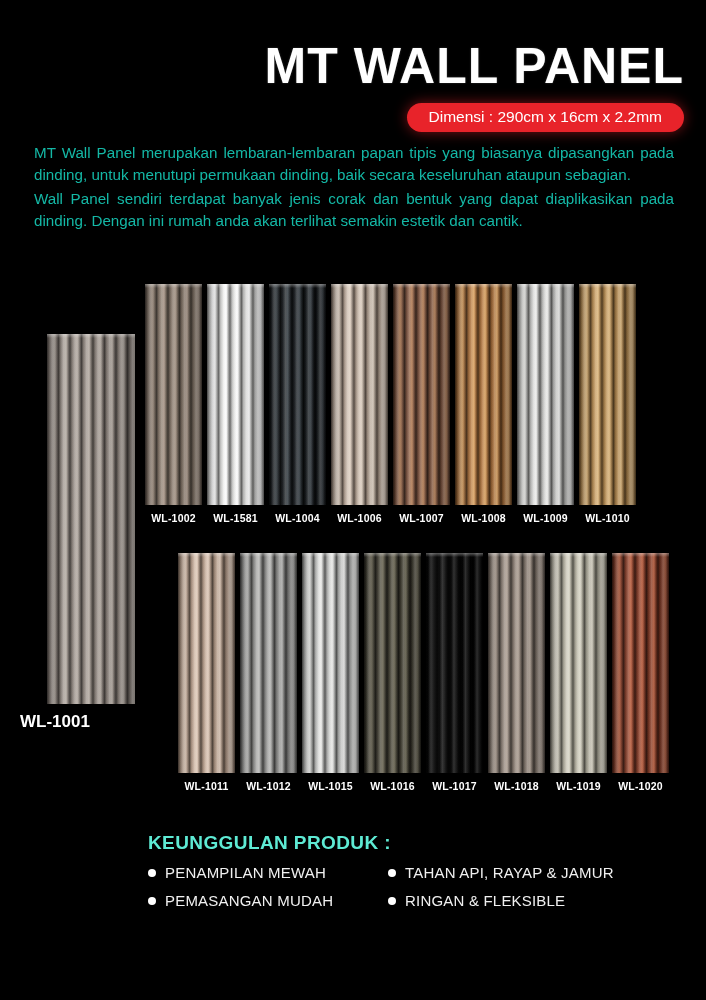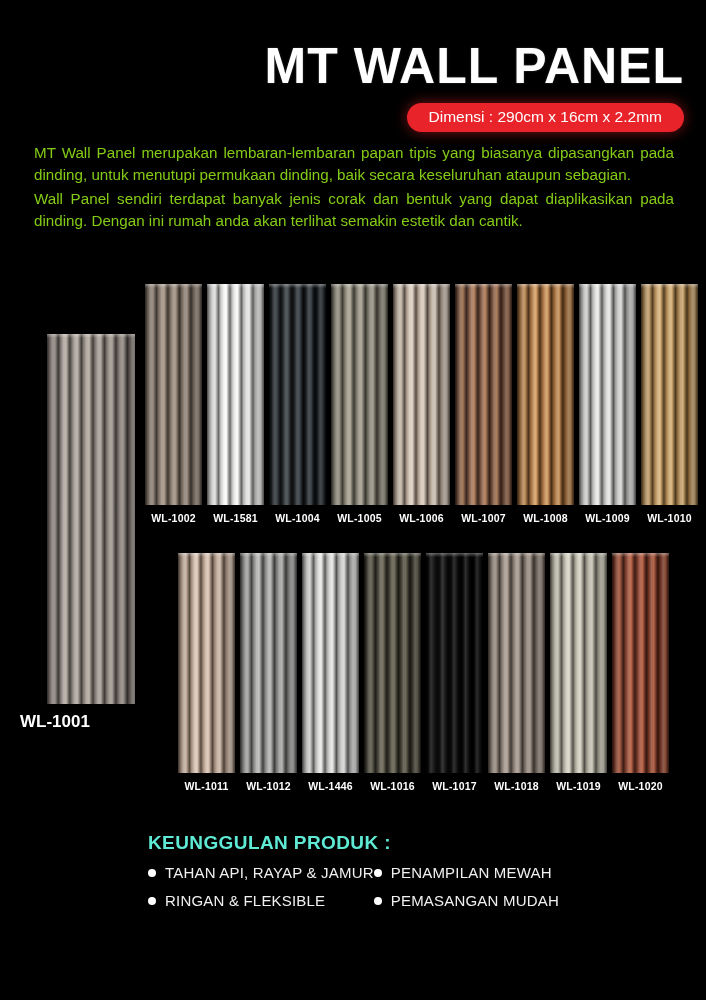--- a/index.html
+++ b/index.html
@@ -22,21 +22,21 @@
   .badge{
     background:#e8232a; color:#fff;
     font-size:15.5px; padding:5px 22px 6px;
     border-radius:999px; white-space:nowrap;
     box-shadow:0 0 14px rgba(232,35,42,.55);
   }
 
   
   .desc{ position:absolute; top:142px; left:34px; width:640px; }
   .desc p{
-    font-size:15.2px; line-height:1.45; color:#84cc16;
+    font-size:15.2px; line-height:1.45; color:#14b8a6;
     text-align:justify; text-justify:inter-word;
   }
   .desc p.p2{ margin-top:2px; }
 
   
   .panel{ position:relative; overflow:hidden; }
   .panel .flutes{
     position:absolute; inset:0;
     background-image:
       repeating-linear-gradient(90deg,
@@ -150,29 +150,20 @@
       <div class="cell">
         <div class="panel" style="background: repeating-linear-gradient(90deg, rgb(10, 13, 15) 0px, rgb(29, 34, 38) 4px, rgb(52, 60, 66) 7px, rgb(29, 34, 38) 10px, rgb(10, 13, 15) 11.5px);">
           <div class="shade"></div>
           <div class="grain"></div>
           <div class="flutes"></div>
           <div class="topcap"></div>
         </div>
         <div class="cell-label">WL-1004</div>
       </div>
       <div class="cell">
-        <div class="panel" style="background: repeating-linear-gradient(90deg, rgb(107, 103, 90) 0px, rgb(141, 136, 120) 4px, rgb(168, 163, 146) 7px, rgb(141, 136, 120) 10px, rgb(107, 103, 90) 11.5px);">
-          <div class="shade"></div>
-          <div class="grain"></div>
-          <div class="flutes"></div>
-          <div class="topcap"></div>
-        </div>
-        <div class="cell-label">WL-1005</div>
-      </div>
-      <div class="cell">
         <div class="panel" style="background: repeating-linear-gradient(90deg, rgb(160, 140, 124) 0px, rgb(201, 184, 168) 4px, rgb(224, 210, 196) 7px, rgb(201, 184, 168) 10px, rgb(160, 140, 124) 11.5px);">
           <div class="shade"></div>
           <div class="grain"></div>
           <div class="flutes"></div>
           <div class="topcap"></div>
         </div>
         <div class="cell-label">WL-1006</div>
       </div>
       <div class="cell">
         <div class="panel" style="background: repeating-linear-gradient(90deg, rgb(94, 60, 44) 0px, rgb(138, 92, 68) 4px, rgb(176, 122, 82) 7px, rgb(138, 92, 68) 10px, rgb(94, 60, 44) 11.5px);">
@@ -232,21 +223,21 @@
         </div>
         <div class="cell-label">WL-1012</div>
       </div>
       <div class="cell">
         <div class="panel" style="background: repeating-linear-gradient(90deg, rgb(164, 165, 163) 0px, rgb(207, 208, 206) 4px, rgb(236, 236, 234) 7px, rgb(207, 208, 206) 10px, rgb(164, 165, 163) 11.5px);">
           <div class="shade"></div>
           <div class="grain"></div>
           <div class="flutes"></div>
           <div class="topcap"></div>
         </div>
-        <div class="cell-label">WL-1446</div>
+        <div class="cell-label">WL-1015</div>
       </div>
       <div class="cell">
         <div class="panel" style="background: repeating-linear-gradient(90deg, rgb(46, 44, 35) 0px, rgb(74, 71, 57) 4px, rgb(102, 98, 79) 7px, rgb(74, 71, 57) 10px, rgb(46, 44, 35) 11.5px);">
           <div class="shade"></div>
           <div class="grain"></div>
           <div class="flutes"></div>
           <div class="topcap"></div>
         </div>
         <div class="cell-label">WL-1016</div>
       </div>
@@ -285,34 +276,34 @@
           <div class="topcap"></div>
         </div>
         <div class="cell-label">WL-1020</div>
       </div>
     </div>
 </div>
 
 <div class="features">
   <h2>KEUNGGULAN PRODUK :</h2>
   <div class="feat-cols">
+    <div class="feat-col c1" id="feat-col-1">
+        <div class="feat-item">
+          <span class="dot"></span>
+          <span class="feat-text">PENAMPILAN MEWAH</span>
+        </div>
+        <div class="feat-item">
+          <span class="dot"></span>
+          <span class="feat-text">PEMASANGAN MUDAH</span>
+        </div>
+      </div>
     <div class="feat-col c2" id="feat-col-2">
         <div class="feat-item">
           <span class="dot"></span>
           <span class="feat-text">TAHAN API, RAYAP &amp; JAMUR</span>
         </div>
         <div class="feat-item">
           <span class="dot"></span>
           <span class="feat-text">RINGAN &amp; FLEKSIBLE</span>
         </div>
       </div>
-    <div class="feat-col c1" id="feat-col-1">
-        <div class="feat-item">
-          <span class="dot"></span>
-          <span class="feat-text">PENAMPILAN MEWAH</span>
-        </div>
-        <div class="feat-item">
-          <span class="dot"></span>
-          <span class="feat-text">PEMASANGAN MUDAH</span>
-        </div>
-      </div>
   </div>
 </div>
 
 </body></html>

